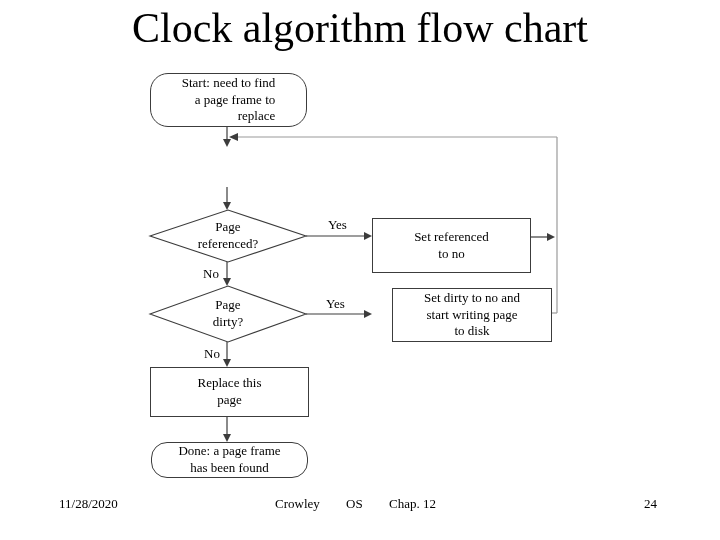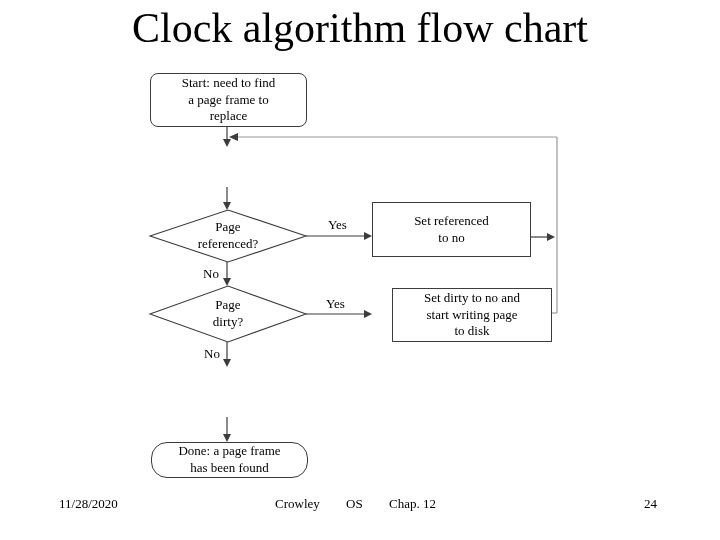--- a/index.html
+++ b/index.html
@@ -21,21 +21,21 @@
   .feedback-line { stroke:var(--feedback-line, #9a9a9a); stroke-width:1.2; fill:none; }
   .arrowhead { fill:var(--line, #1a1a1a); stroke:none; }
   .diamond-shape { fill:#ffffff; stroke:var(--line, #3c3c3c); stroke-width:1.1; }
   .node {
     position:absolute; box-sizing:border-box;
     border:1px solid var(--line, #4a4a4a);
     display:flex; align-items:center; justify-content:center;
     text-align:center; font-size:13px; line-height:1.3;
     white-space:pre-line; background:#ffffff;
   }
-  .rounded-start { border-radius:8px; }
+  .rounded-start { border-radius:18px;text-align:right; }
   .rounded-done  { border-radius:16px; }
   .diamond-text {
     position:absolute; display:flex; align-items:center; justify-content:center;
     text-align:center; font-size:13px; line-height:1.3; white-space:pre-line;
     background:transparent; border:none;
   }
   .branch-label { position:absolute; font-size:13px;text-align:center; }
   .footer-item { position:absolute; top:496px; font-size:13px; }
 </style>
 </head>
@@ -81,30 +81,32 @@
   </svg>
 
   <div class="node rounded-start" style="left:150px; top:73px; width:157px; height:54px;">Start:  need to find
 a page frame to
 replace</div>
 
 
   <div class="diamond-text" style="left:168px; top:215px; width:120px; height:42px;">Page
 referenced?</div>
 
-  <div class="node" style="left:372px; top:202px; width:159px; height:55px;">Set referenced
+  <div class="node" style="left:372px; top:218px; width:159px; height:55px;">Set referenced
 to no</div>
 
   <div class="diamond-text" style="left:168px; top:293px; width:120px; height:42px;">Page
 dirty?</div>
 
   <div class="node" style="left:372px; top:288px; width:160px; height:54px;margin-left:20px;">Set dirty to no and
 start writing page
 to disk</div>
 
+  <div class="node" style="left:150px; top:367px; width:159px; height:50px;">Replace this
+page</div>
 
   <div class="node rounded-done" style="left:151px; top:442px; width:157px; height:36px;">Done:  a page frame
 has been found</div>
 
   <div class="branch-label" style="left:328px; top:217px;">Yes</div>
   <div class="branch-label" style="left:203px; top:266px;">No</div>
   <div class="branch-label" style="left:326px; top:296px;">Yes</div>
   <div class="branch-label" style="left:204px; top:346px;">No</div>
 
   <div class="footer-item" style="left:59px;">11/28/2020</div>

